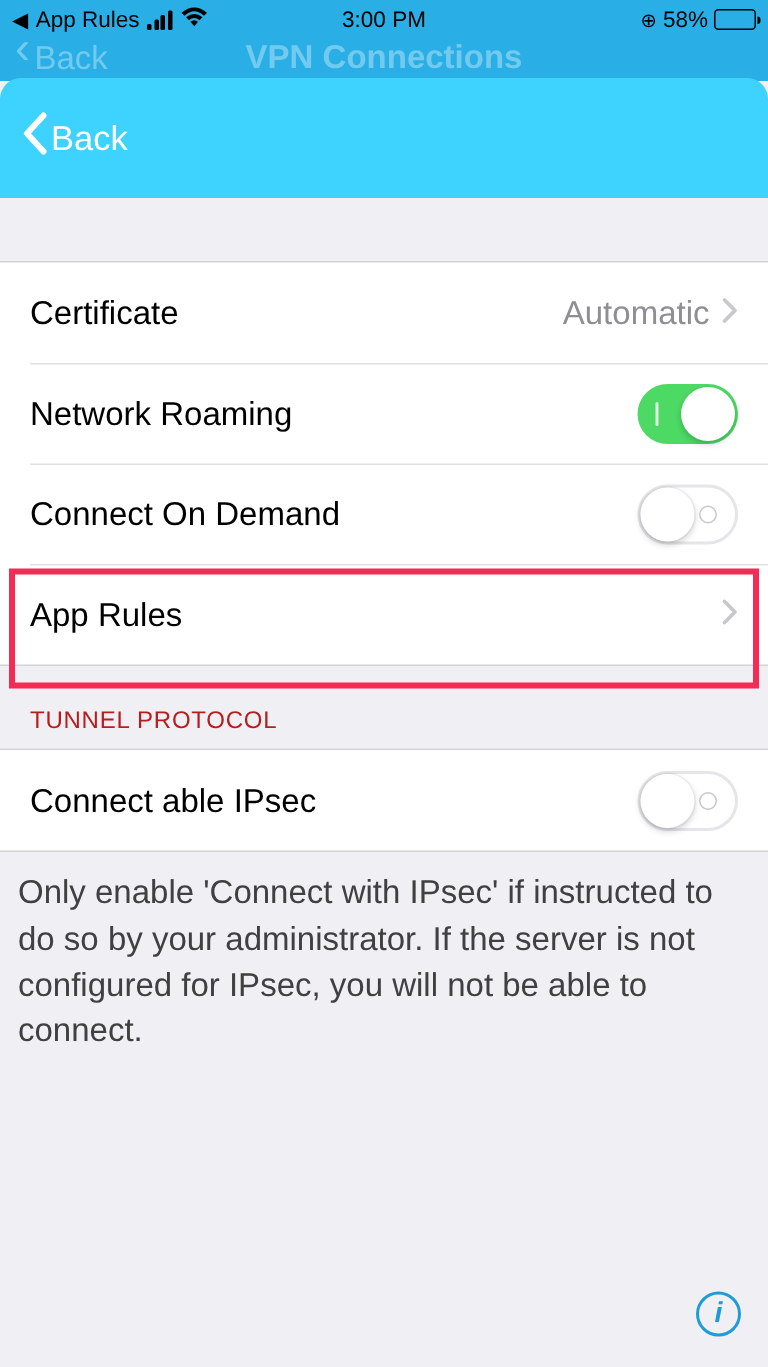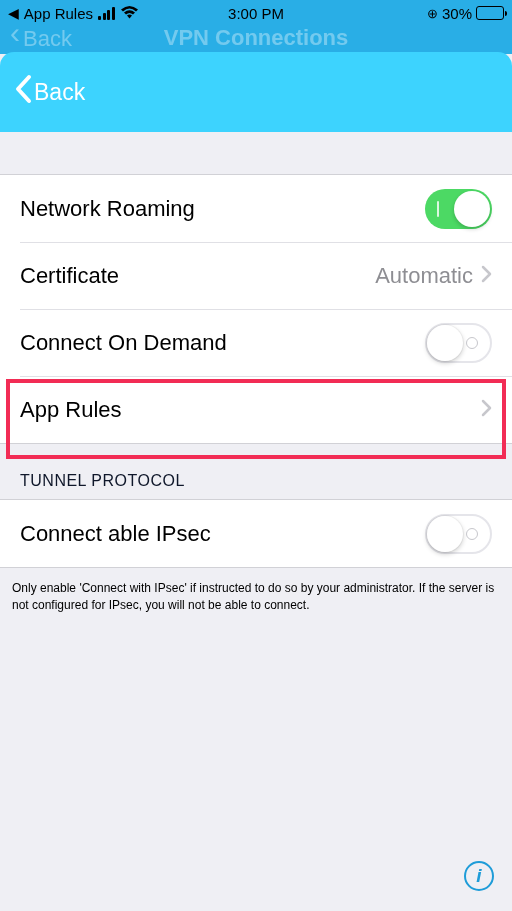--- a/index.html
+++ b/index.html
@@ -237,27 +237,27 @@
       right: 6px;
       top: 379px;
       height: 80px;
       border: 4px solid #f22c55;
       pointer-events: none;
       z-index: 10;
     }
     .section-header {
       padding: 28px 20px 9px;
       font-size: 16px;
-      color: #0f172a;
+      color: #b91c1c;
       letter-spacing: 0.5px;
     }
     .footer-note {
       padding: 12px 12px 9px;
-      font-size: 12px;
-      color: #000000;
+      font-size: 22px;
+      color: #404040;
       line-height: 1.4;
     }
     .info-btn {
       position: absolute;
       right: 18px;
       bottom: 20px;
       width: 30px;
       height: 30px;
       border: 2.5px solid #1e9cd8;
       border-radius: 50%;
@@ -289,21 +289,21 @@
       </span>
     <span class="wifi-icon">
       <svg width="19" height="14" viewBox="0 0 19 14">
           <path d="M9.5 13.5 L7 10.5 Q9.5 8.5 12 10.5 Z M4 7.5 Q9.5 3 15 7.5 L13 9.5 Q9.5 6.5 6 9.5 Z M1 4.5 Q9.5 -2.5 18 4.5 L16 6.5 Q9.5 0.5 3 6.5 Z" fill="#000"></path>
         </svg>
     </span>
   </div>
   <div class="status-center">3:00 PM</div>
   <div class="status-right">
     <span class="lock-icon">⊕</span>
-    <span>30%</span>
+    <span>58%</span>
     <span class="battery"><span class="battery-fill"></span></span>
   </div>
 </div>
 
 <div class="hidden-nav">
   <span class="hidden-back-chevron">‹</span>
   <span>Back</span>
   <span class="hidden-nav-title">VPN Connections</span>
 </div>
 
@@ -314,38 +314,38 @@
           <path d="M15 3 L4 15 L15 27" stroke="#fff" stroke-width="4" fill="none" stroke-linecap="round" stroke-linejoin="round"></path>
         </svg>
     </span>
     <span>Back</span>
   </div>
 </div>
 
 <div class="spacer"></div>
 
 <div class="settings-group">
-  <div class="row">
-    <span class="row-label">Network Roaming</span>
-    <div class="toggle toggle-on">
-        <div class="toggle-knob"></div>
-      </div>
-  </div>
   <div class="row">
     <span class="row-label">Certificate</span>
     <span class="row-value">
       <span>Automatic</span>
       <span class="chevron">
         <svg width="11" height="18" viewBox="0 0 11 18">
             <path d="M2 2 L9 9 L2 16" stroke="#c7c7cc" stroke-width="2.5" fill="none" stroke-linecap="round" stroke-linejoin="round"></path>
           </svg>
       </span>
     </span>
   </div>
   <div class="row">
+    <span class="row-label">Network Roaming</span>
+    <div class="toggle toggle-on">
+        <div class="toggle-knob"></div>
+      </div>
+  </div>
+  <div class="row">
     <span class="row-label">Connect On Demand</span>
     <div class="toggle toggle-off">
         <div class="toggle-knob"></div>
       </div>
   </div>
   <div class="row">
     <span class="row-label">App Rules</span>
     <span class="row-value">
       <span class="chevron">
         <svg width="11" height="18" viewBox="0 0 11 18">

